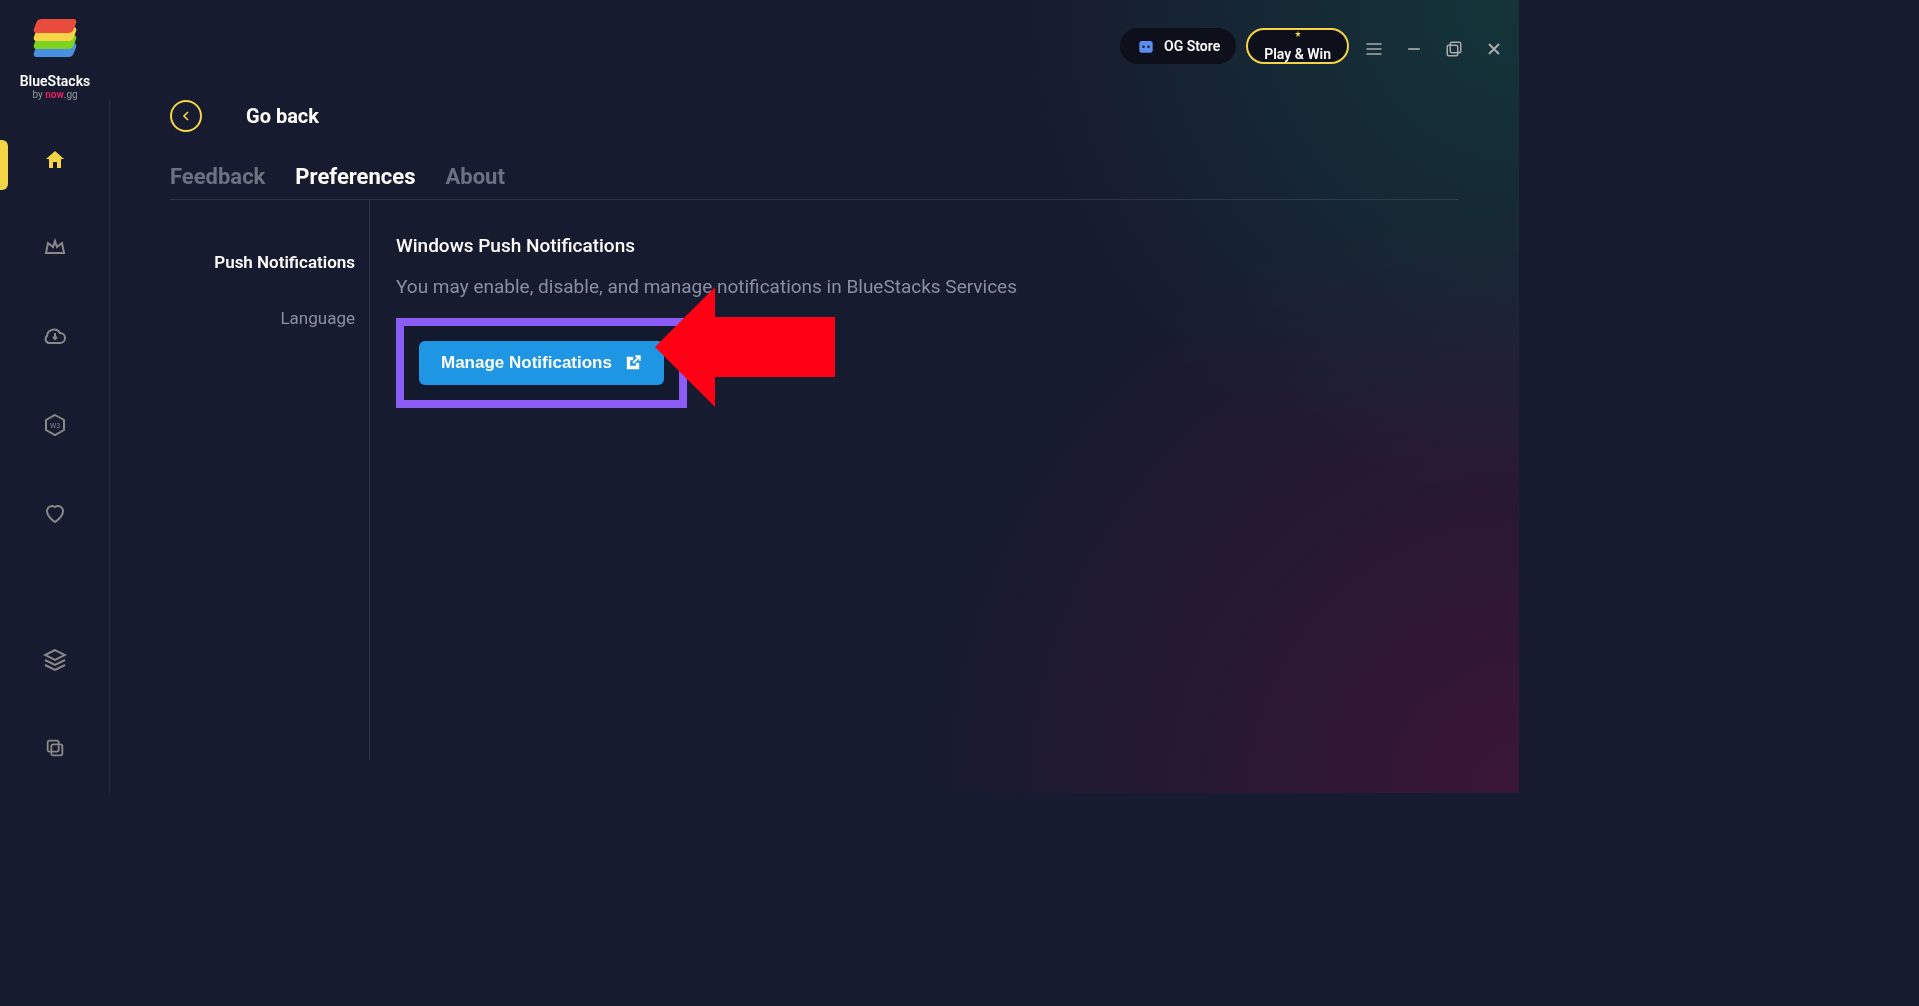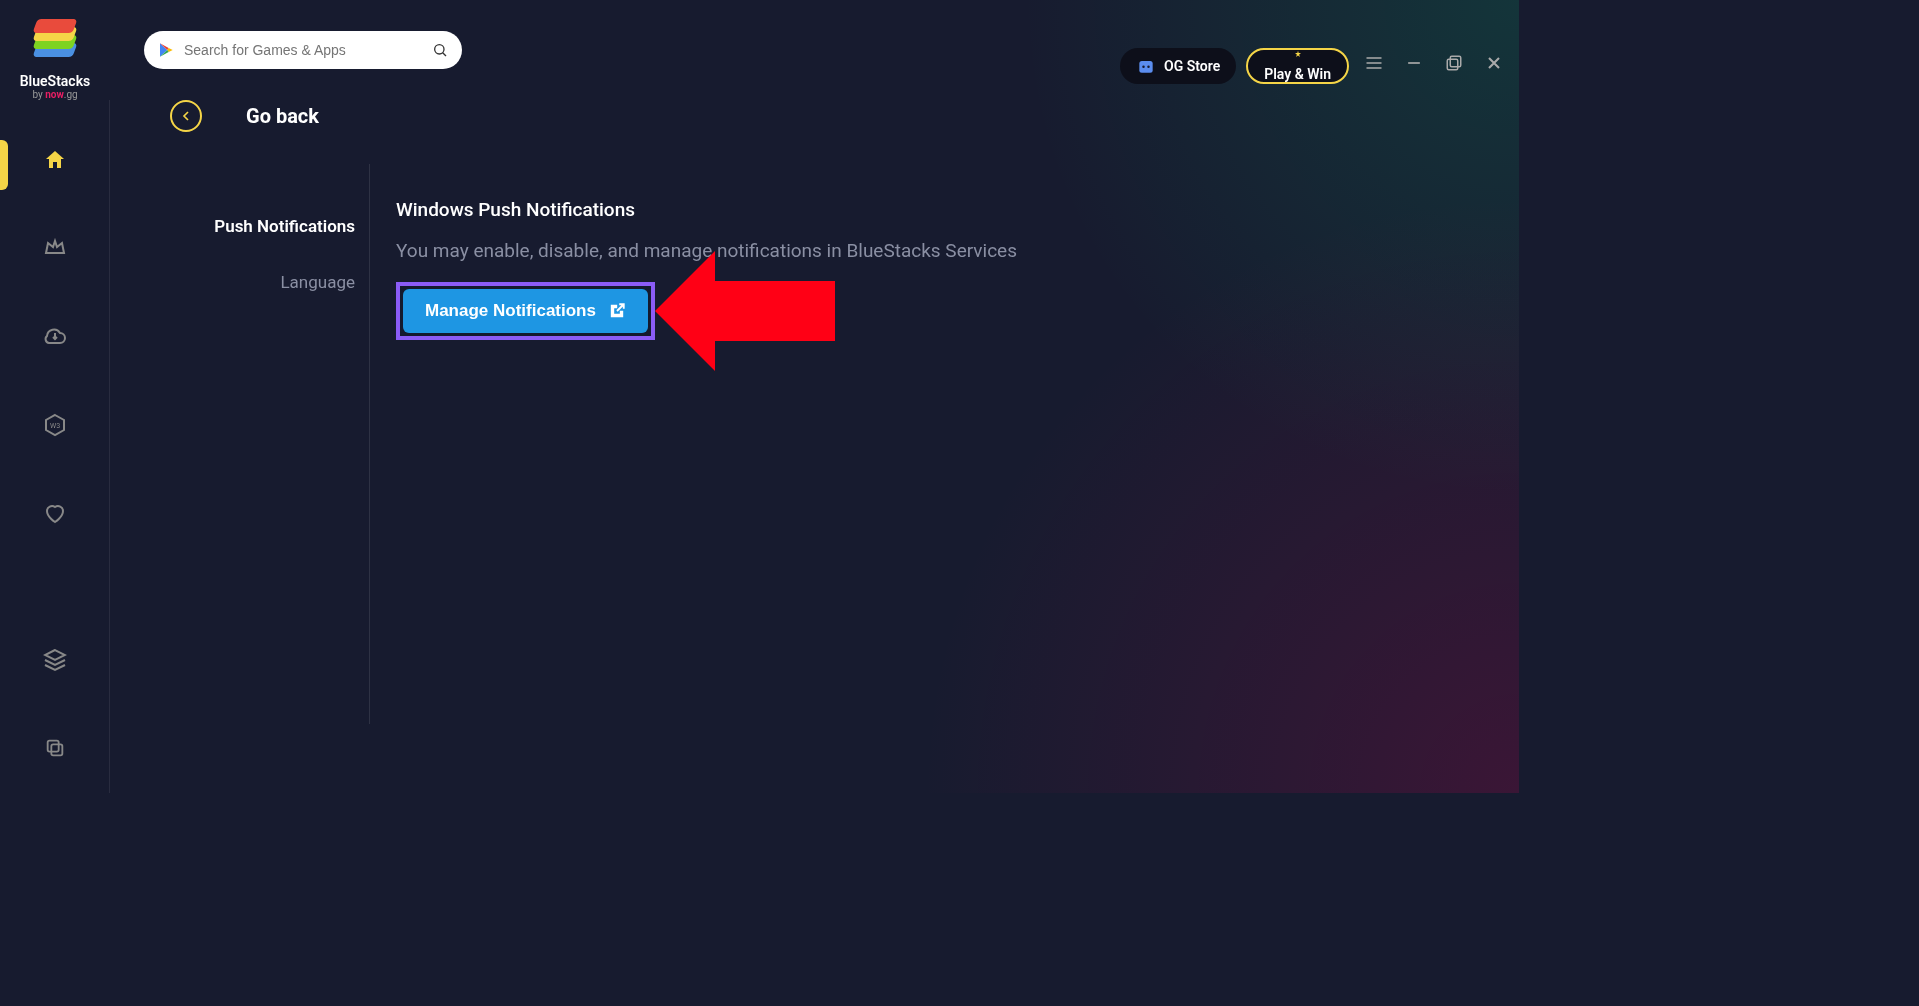--- a/index.html
+++ b/index.html
@@ -92,23 +92,23 @@
   background: transparent;
 }
 .search-glass {
   width: 16px;
   height: 16px;
   color: #333;
 }
 .top-right {
   position: absolute;
   right: 10px;
-  top: 48px;
-  display: flex;
-  align-items: flex-start;
+  top: 28px;
+  display: flex;
+  align-items: flex-end;
   gap: 10px;
 }
 .pill-btn {
   display: flex;
   align-items: center;
   gap: 8px;
   border-radius: 20px;
   height: 36px;
   padding: 0 16px;
   font-size: 14px;
@@ -242,22 +242,22 @@
   font-weight: 500;
   margin-bottom: 18px;
 }
 .section-desc {
   font-size: 19px;
   color: #8a8fa3;
   margin-bottom: 20px;
 }
 .highlight-box {
   display: inline-block;
-  border: 4px solid #8b5cf6;
-  padding: 3px;
+  border: 8px solid #8b5cf6;
+  padding: 15px;
   background: rgba(20, 25, 45, 0.7);
 }
 .primary-btn {
   display: inline-flex;
   align-items: center;
   gap: 12px;
   background: #1e96e3;
   color: #fff;
   font-size: 17px;
   font-weight: 600;
@@ -285,33 +285,20 @@
       <div class="logo-layer l2"></div>
       <div class="logo-layer l3"></div>
       <div class="logo-layer l4"></div>
     </div>
     <div class="logo-text">BlueStacks</div>
     <div class="logo-sub">
       <span>by </span><span class="now">now</span><span>.gg</span>
     </div>
   </div>
 
-  <div class="search-bar">
-    <svg class="play-icon" viewBox="0 0 24 24">
-      <path fill="#4285F4" d="M3 2 L3 22 L14 12 Z"></path>
-      <path fill="#EA4335" d="M3 2 L16 9 L14 12 Z"></path>
-      <path fill="#FBBC04" d="M14 12 L16 15 L22 12 L16 9 Z"></path>
-      <path fill="#34A853" d="M3 22 L16 15 L14 12 Z"></path>
-    </svg>
-    <input class="search-input" placeholder="Search for Games &amp; Apps" style="">
-    <svg class="search-glass" viewBox="0 0 24 24" fill="none" stroke="currentColor" stroke-width="2">
-      <circle cx="11" cy="11" r="7"></circle>
-        <path d="M21 21l-5-5"></path>
-    </svg>
-  </div>
 
   <div class="top-right">
     <div class="pill-btn pill-dark">
       <svg class="pill-icon" viewBox="0 0 24 24">
         <rect x="4" y="6" width="16" height="14" rx="3" fill="#5b8def"></rect>
         <circle cx="9" cy="13" r="1.5" fill="#171b2f"></circle>
         <circle cx="15" cy="13" r="1.5" fill="#171b2f"></circle>
       </svg>
       <span>OG Store</span>
     </div>
@@ -392,20 +379,25 @@
 <div class="main">
   <div class="go-back">
     <div class="back-circle">
       <svg width="16" height="16" viewBox="0 0 24 24" fill="none" stroke="currentColor" stroke-width="2.5">
           <path d="M15 6l-6 6 6 6"></path>
         </svg>
     </div>
     <span class="go-back-text">Go back</span>
   </div>
 
+  <div class="tabs">
+    <div class="tab">Feedback</div>
+    <div class="tab active">Preferences</div>
+    <div class="tab">About</div>
+  </div>
 
   <div class="content-area">
     <div class="pref-sidebar">
       <div class="pref-item active">Push Notifications</div>
       <div class="pref-item">Language</div>
     </div>
     <div class="pref-content">
       <div class="section-title">Windows Push Notifications</div>
       <div class="section-desc">You may enable, disable, and manage notifications in BlueStacks Services</div>
       <div class="highlight-box">

